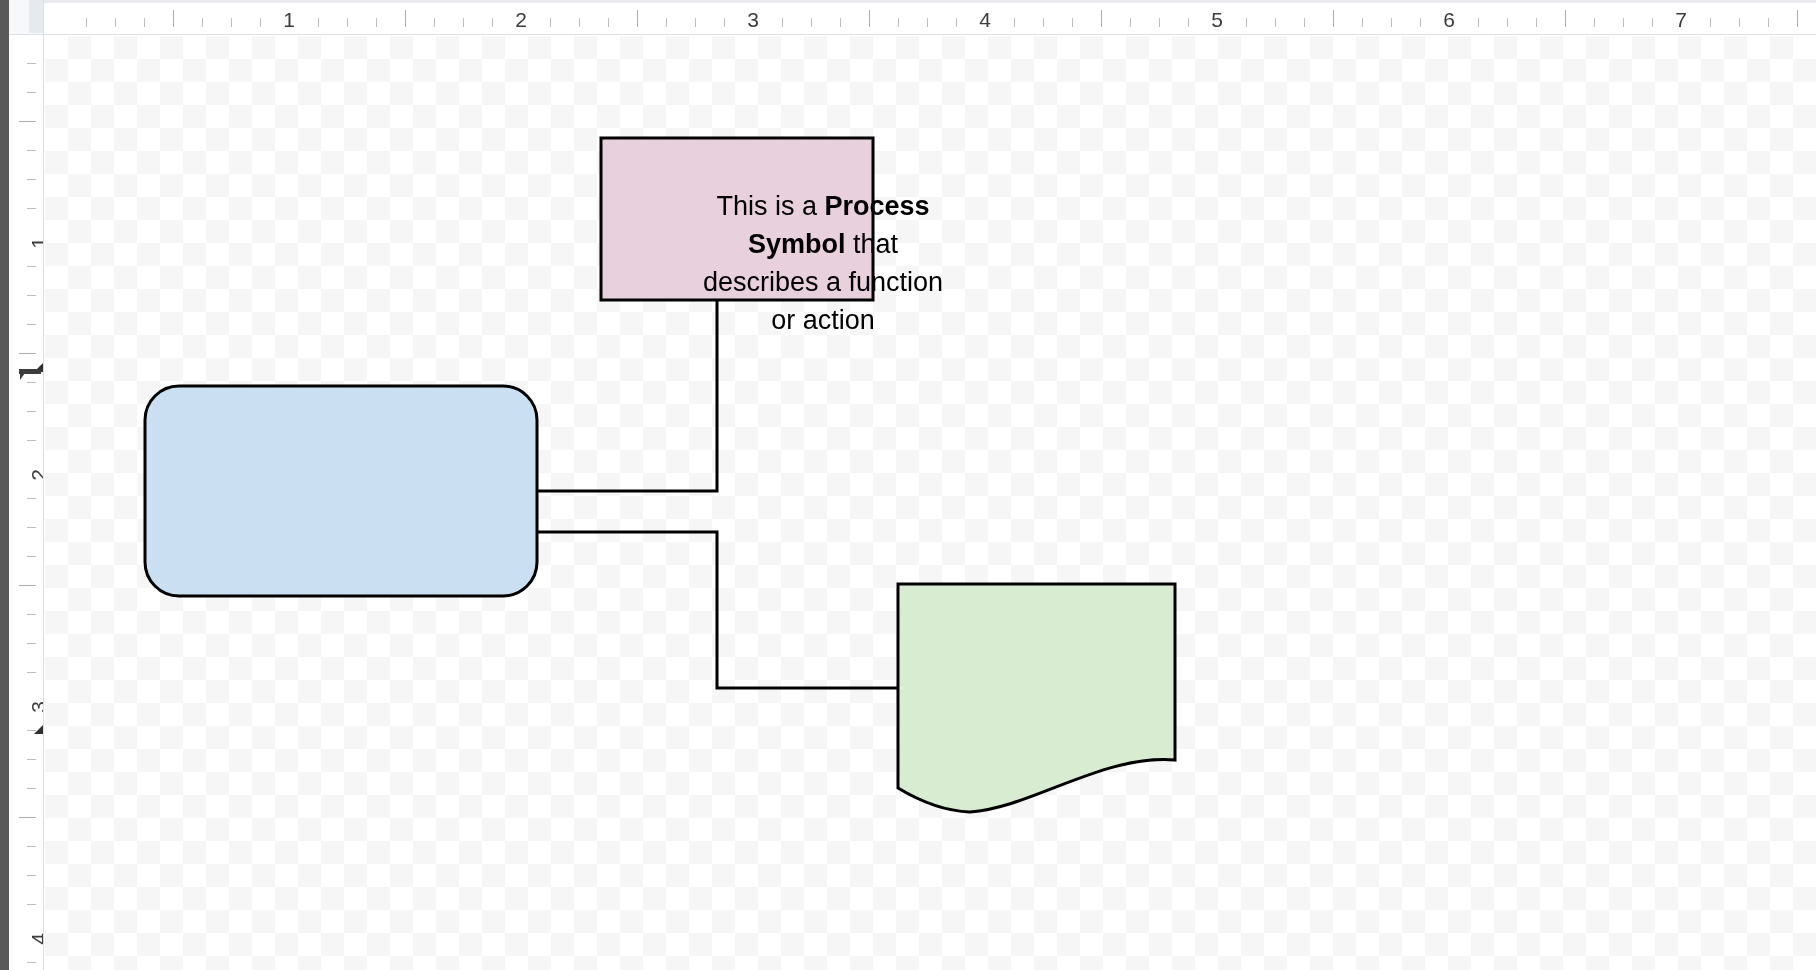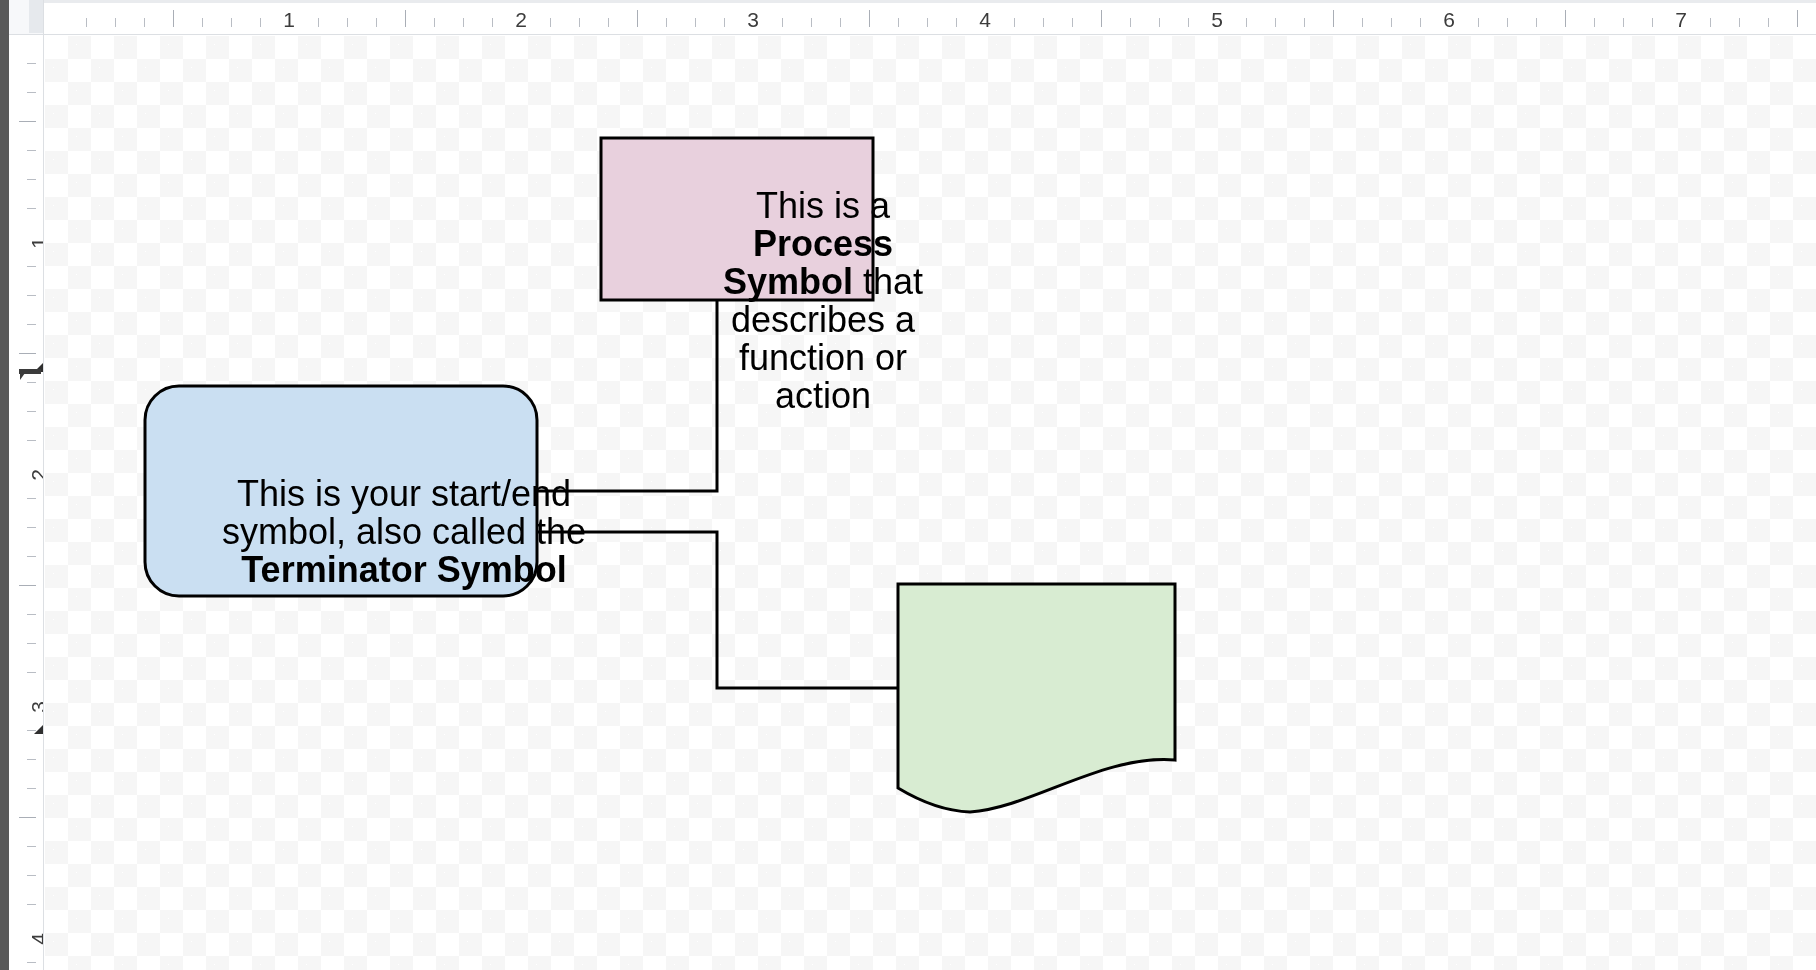--- a/index.html
+++ b/index.html
@@ -153,21 +153,21 @@
     width: 1771px;
     height: 934px;
   }
 
   
   .node-label {
     position: absolute;
     text-align: center;
     color: #000000;
     font-family: "Liberation Sans", sans-serif;
-    font-size: 36px;
+    font-size: 27px;
     line-height: 38px;
     pointer-events: none;
     white-space: pre-line;
   }
   .node-label b { font-weight: bold; }
 
   #label-process  { left: 645px; top: 151px; width: 266px; }
   #label-terminator { left: 155px; top: 439px; width: 408px; }
   #label-document { left: 955px; top: 677px; width: 272px; }
 </style>
@@ -291,16 +291,15 @@
           <polyline points="492,496 672,496 672,652 853,652" fill="none" stroke="#000000" stroke-width="3" stroke-linejoin="miter"></polyline>
         </g>
       <g id="nodes-layer">
           <rect x="556" y="102" width="272" height="162" fill="#e8d0dd" stroke="#000000" stroke-width="3"></rect>
           <rect x="100" y="350" width="392" height="210" rx="34" ry="34" fill="#cadff2" stroke="#000000" stroke-width="3"></rect>
           <path d="M 853 548 L 1130 548 L 1130 724 C 1057.98 718 985.96 772 925.02 776 C 897.32 775 869.62 762 853 752 Z" fill="#d8ecd2" stroke="#000000" stroke-width="3"></path>
         </g>
     </svg>
 
     <div class="node-label" id="label-process"><span>This is a </span><b>Process Symbol</b><span> that describes a function or action</span></div>
-    <div class="node-label" id="label-terminator"><span>This is your start/end symbol, also called the </span><b>Terminator Symbol</b></div>
 
   </div>
 </div>
 
 </body></html>

